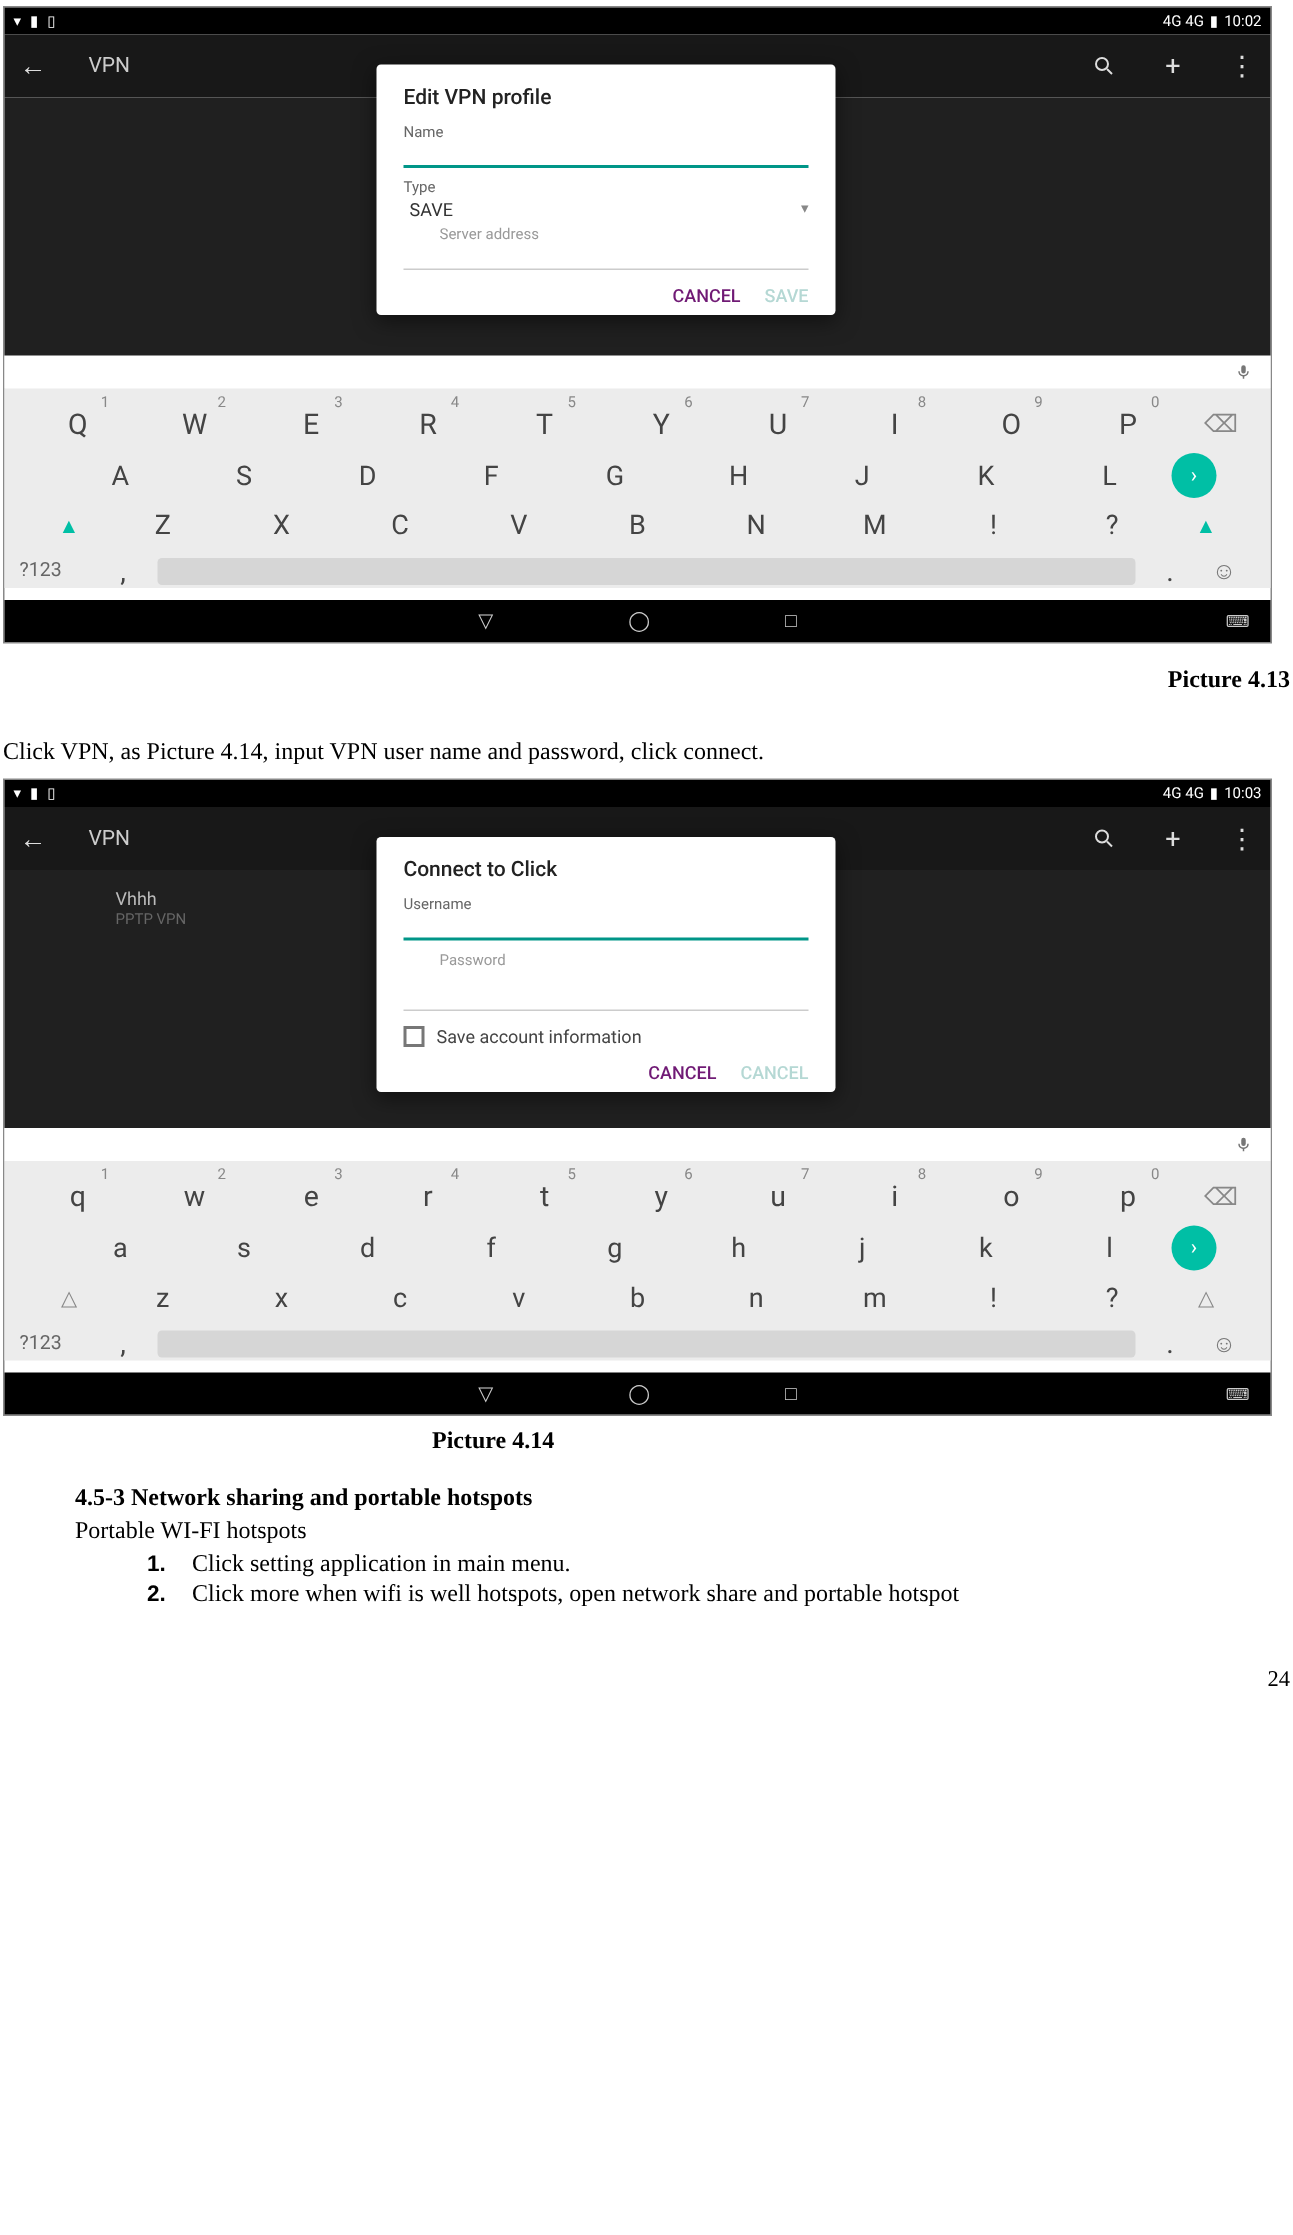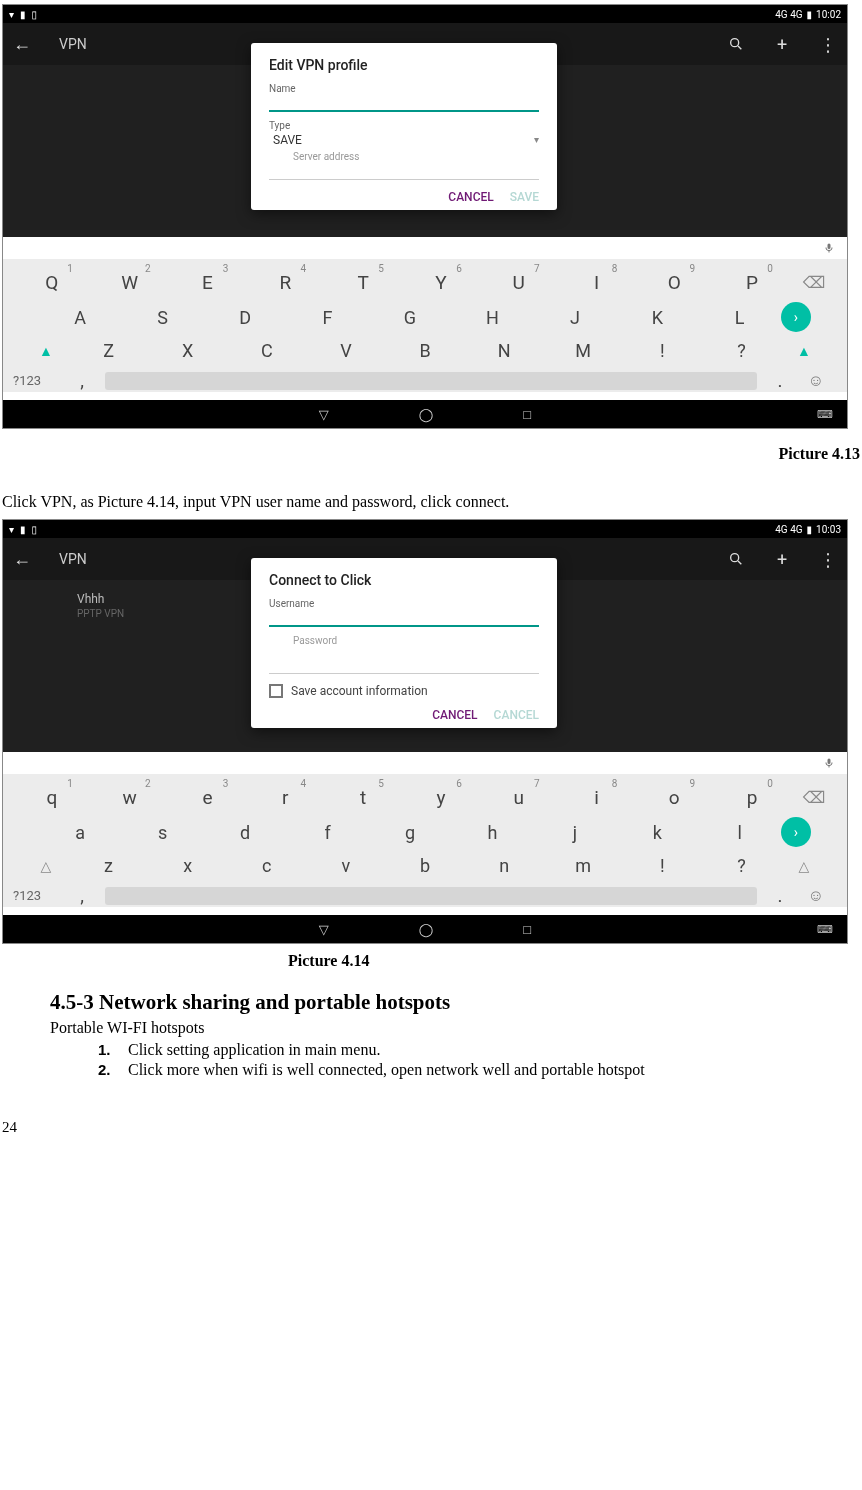--- a/index.html
+++ b/index.html
@@ -108,26 +108,26 @@
   .kb-emoji { width: 42px; text-align: center; color: #777; font-size: 16px; }
   .navbar {
     height: 28px; background: #000; display: flex; align-items: center; justify-content: center; gap: 90px;
   }
   .navbar .nav-ic { color: #ccc; font-size: 13px; }
   .navbar .nav-kbd { position: absolute; right: 14px; color: #ccc; font-size: 11px; }
 
   .caption { text-align: right; font-weight: bold; font-size: 16px; margin: 16px 0 30px; }
   .caption.c2 { text-align: left; padding-left: 286px; margin: 8px 0 20px; }
   .instr { font-weight: normal; font-size: 16px; margin: 10px 0 8px 0; }
-  .sec-head { font-weight: bold; font-size: 21px; margin: 10px 0 4px 48px; }
+  .sec-head { font-weight: bold; font-size: 16px; margin: 10px 0 4px 48px; }
   .body-line { font-size: 16px; margin: 2px 0 2px 48px; }
   .list { margin: 4px 0 0 96px; font-size: 16px; }
   .list .li { display: flex; gap: 10px; margin: 2px 0; }
   .list .num { font-weight: bold; font-family: Arial, sans-serif; font-size: 15px; width: 20px; }
-  .page-num { text-align: left; font-size: 15px; margin-top: 40px; }
+  .page-num { text-align: right; font-size: 15px; margin-top: 40px; }
 </style>
 </head>
 <body>
 
 <div class="screenshot">
   <div class="status-bar">
     <div class="status-left">
       <span>▾</span>
       <span>▮</span>
       <span>▯</span>
@@ -344,17 +344,17 @@
 
 <div class="sec-head">4.5-3 Network sharing and portable hotspots</div>
 <div class="body-line">Portable WI-FI hotspots</div>
 <div class="list">
   <div class="li">
     <span class="num">1.</span>
     <span>Click setting application in main menu.</span>
   </div>
   <div class="li">
     <span class="num">2.</span>
-    <span>Click more when wifi is well connected, open network well and portable hotspot</span>
+    <span>Click more when wifi is well hotspots, open network share and portable hotspot</span>
   </div>
 </div>
 
 <div class="page-num">24</div>
 
 </body></html>

